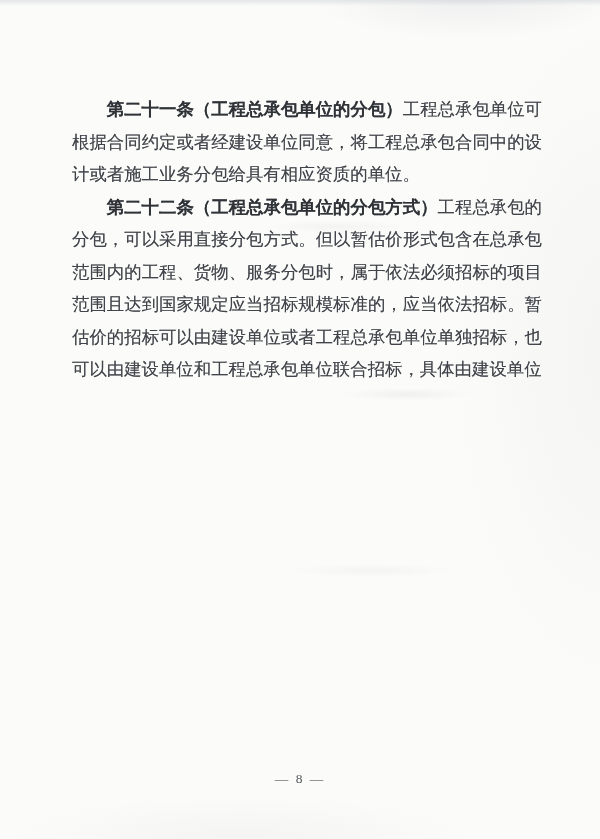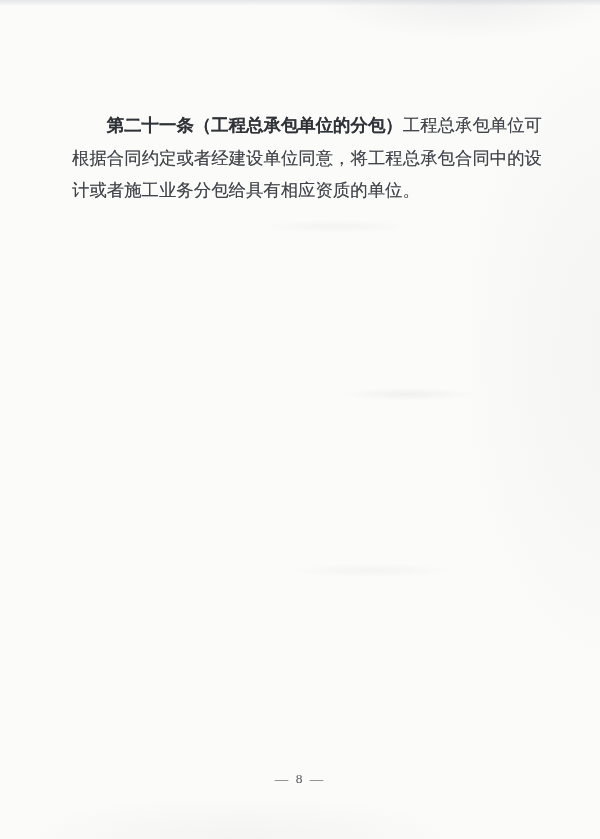--- a/index.html
+++ b/index.html
@@ -27,21 +27,20 @@
     position: absolute;
     left: 72px;
     top: 93px;
     width: 470px;
     font-size: 17.4px;
     line-height: 32.5px;
     color: var(--text, #41444a);
     text-align: justify;
     text-justify: inter-ideograph;
     text-shadow: 0 0 0.4px rgba(65,68,74,0.55);
-    margin-top: 16px;
   }
   .para {
     margin: 0;
     padding: 0;
     text-indent: 2em;
     word-break: break-all;
   }
   .run { font-weight: normal; }
   .run.bold {
     font-weight: bold;
@@ -60,17 +59,18 @@
     letter-spacing: 2px;
     color: var(--footer, #55585e);
   }
 </style>
 </head>
 <body>
 
 <div class="page">
   <div class="doc-body">
       <p class="para"><span class="run bold">第二十一条（工程总承包单位的分包）</span><span class="run">工程总承包单位可根据合同约定或者经建设单位同意，将工程总承包合同中的设计或者施工业务分包给具有相应资质的单位。</span></p>
+      <p class="para"><span class="run bold">第二十二条（工程总承包单位的分包方式）</span><span class="run">工程总承包的分包，可以采用直接分包方式。但以暂估价形式包含在总承包范围内的工程、货物、服务分包时，属于依法必须招标的项目范围且达到国家规定应当招标规模标准的，应当依法招标。暂估价的招标可以由建设单位或者工程总承包单位单独招标，也可以由建设单位和工程总承包单位联合招标，具体由建设单位</span></p>
     </div>
   <div class="footer">
     <span>— 8 —</span>
   </div>
 </div>
 
 </body></html>

